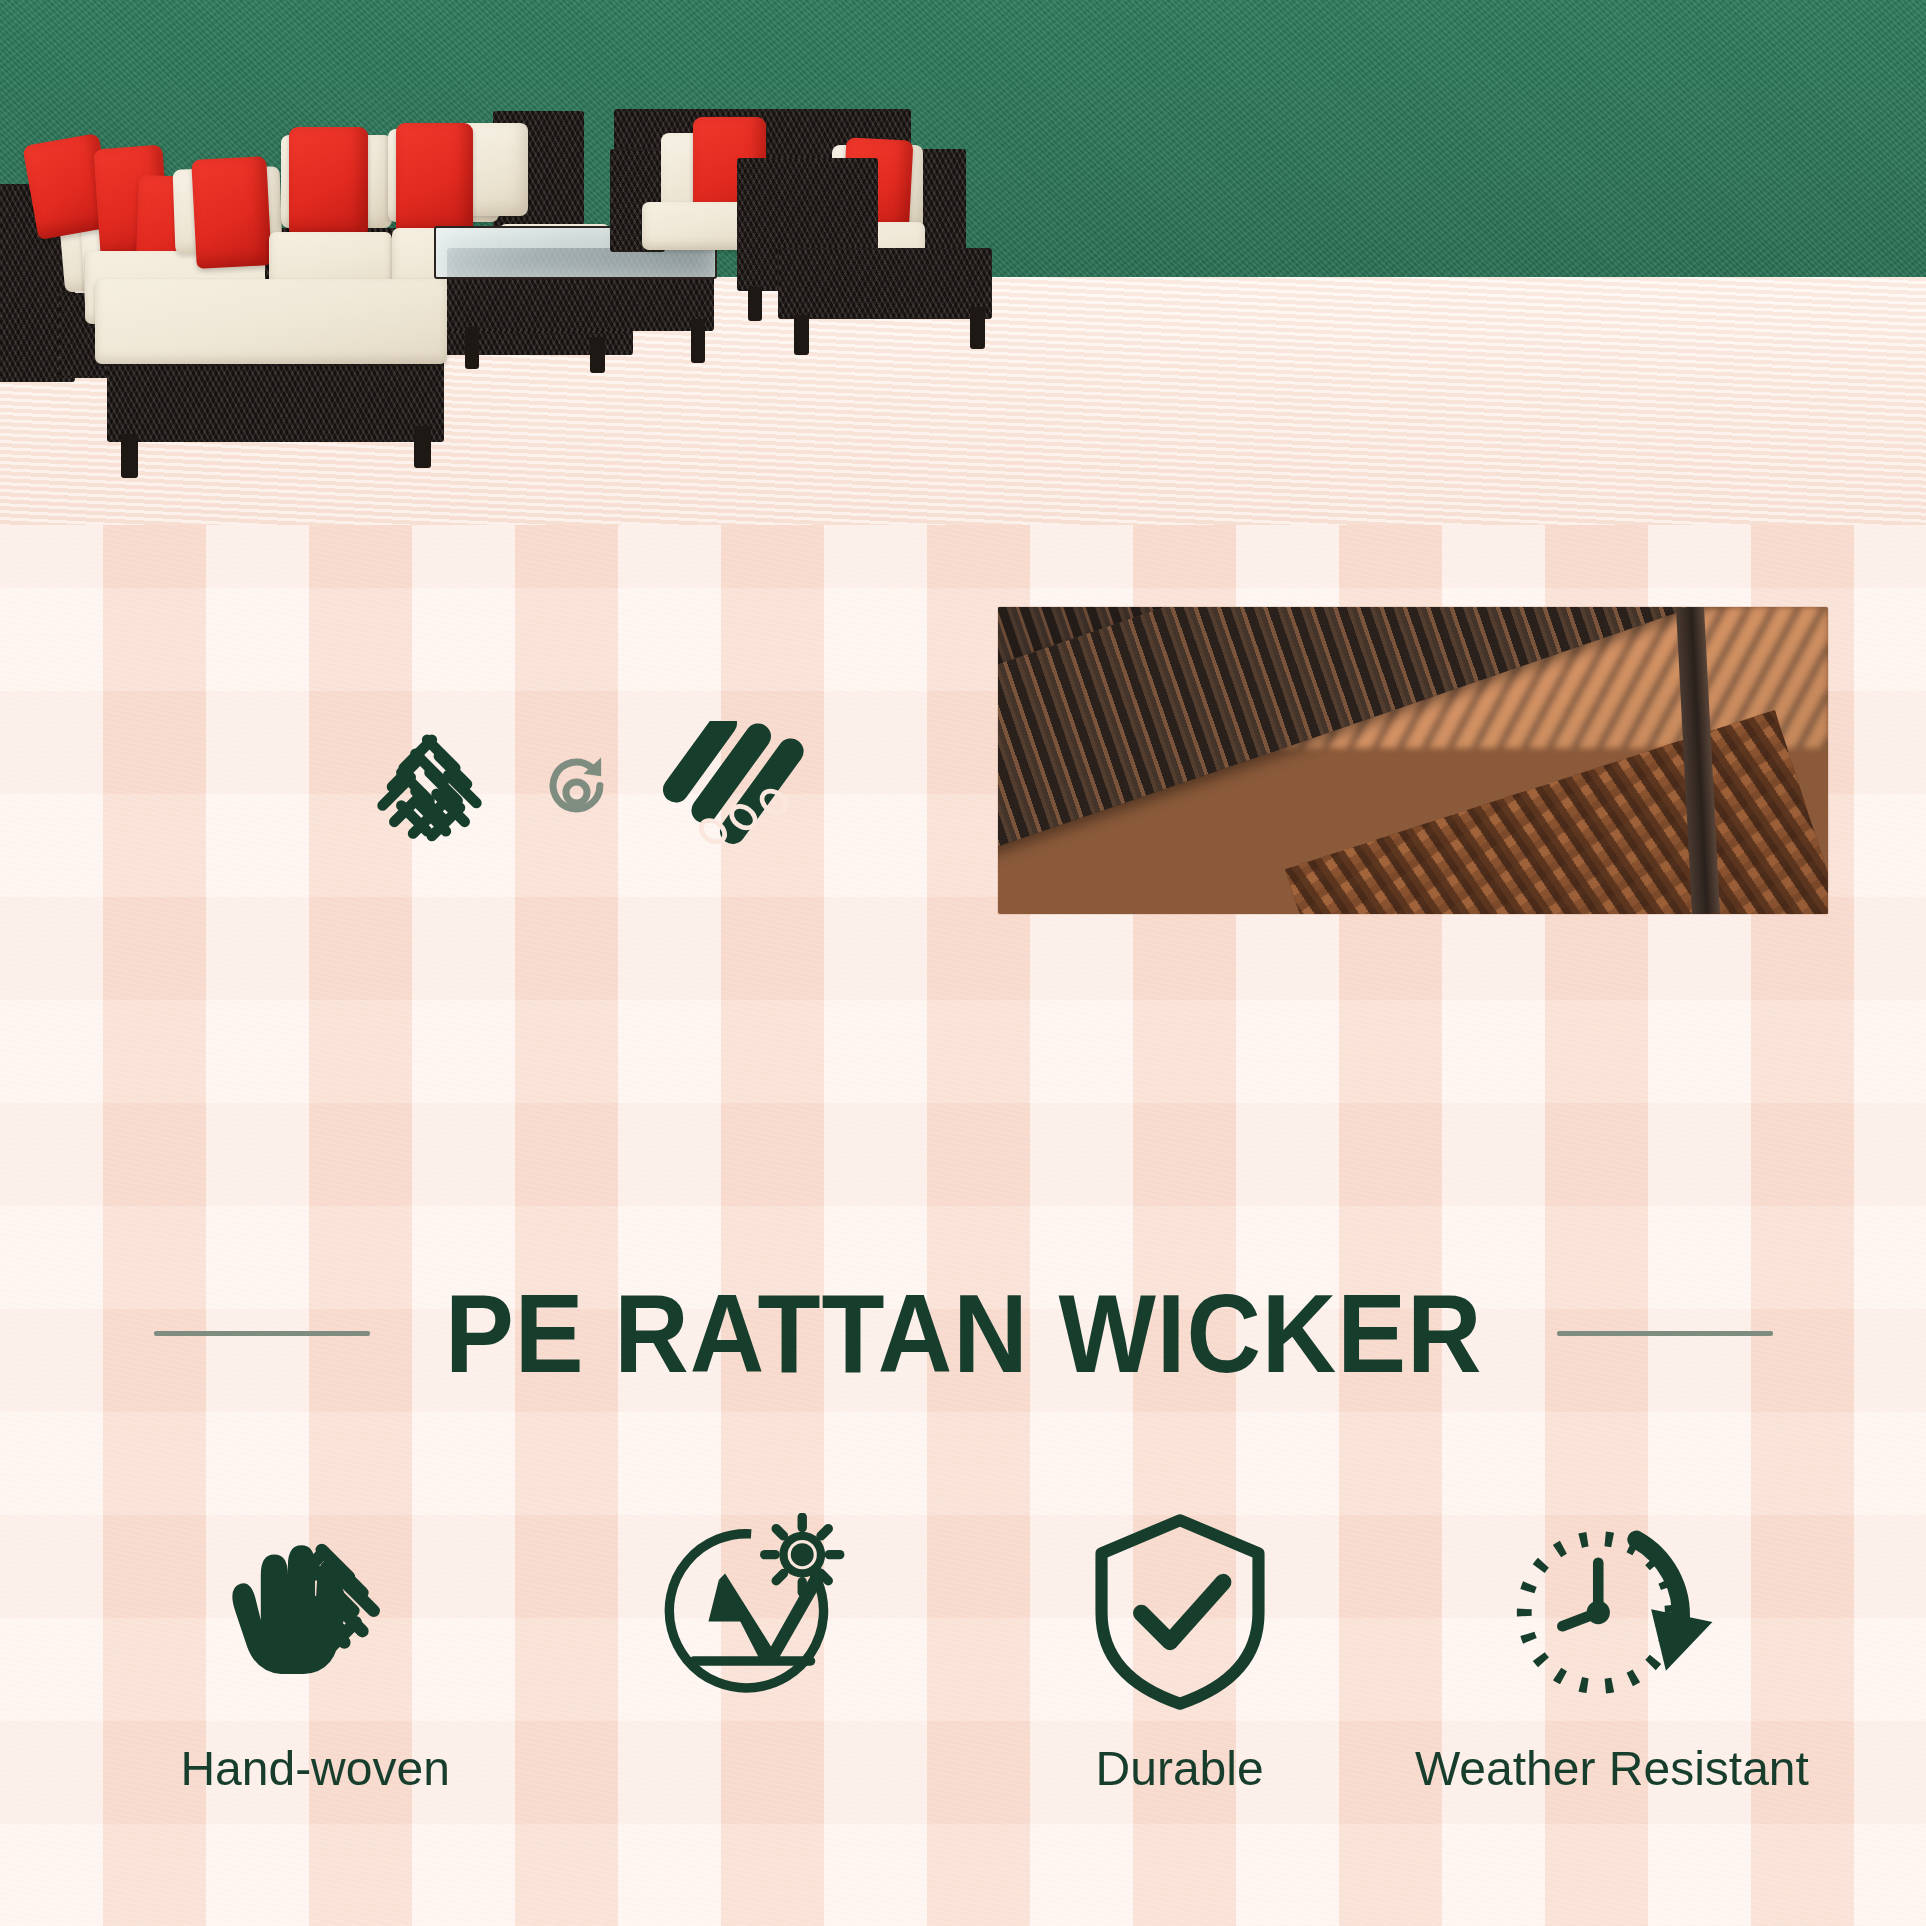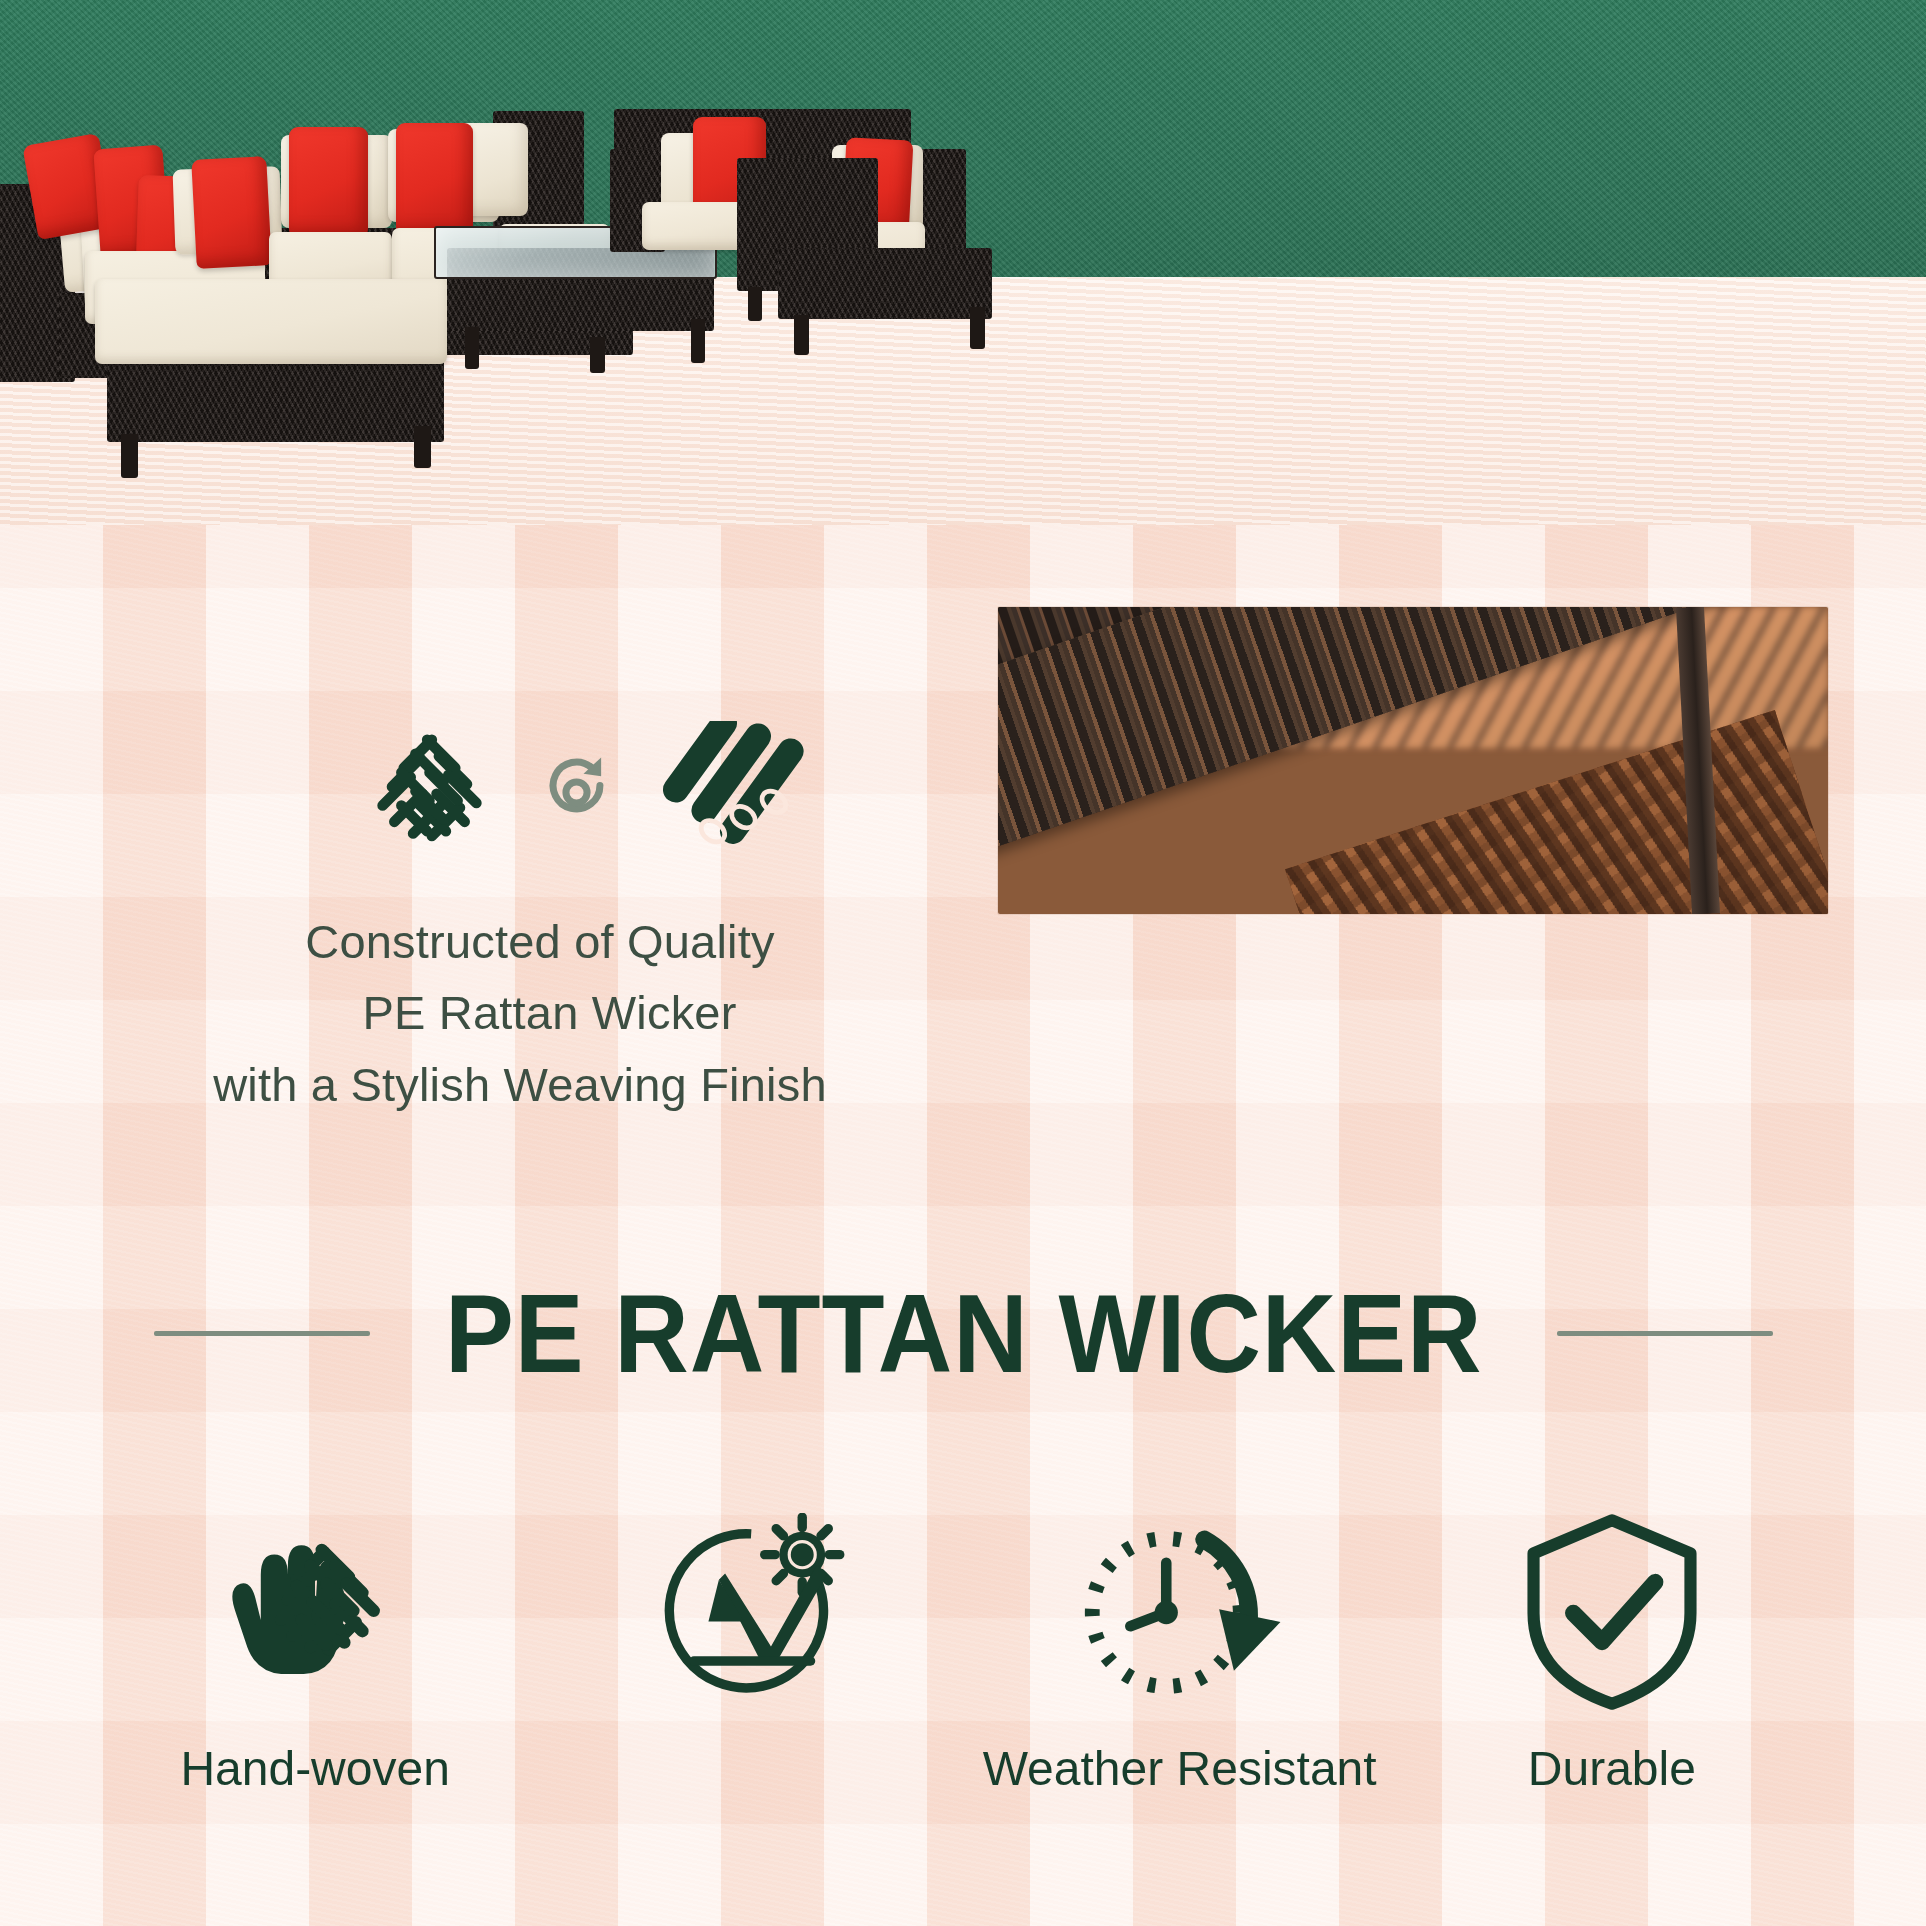--- a/index.html
+++ b/index.html
@@ -316,25 +316,20 @@
           <g fill="none" stroke="#fbe7dd" stroke-width="4">
             <ellipse cx="47" cy="94" rx="11" ry="8" transform="rotate(36 47 94)"></ellipse>
             <ellipse cx="73" cy="82" rx="11" ry="8" transform="rotate(36 73 82)"></ellipse>
             <ellipse cx="99" cy="69" rx="11" ry="8" transform="rotate(36 99 69)"></ellipse>
           </g>
         </g>
       </svg>
     </span>
   </div>
 
-  <div class="mid-text">
-    <div class="mid-line-1">Constructed of Quality</div>
-    <div class="mid-line-2">PE Rattan Wicker</div>
-    <div>with a Stylish Weaving Finish</div>
-  </div>
 
   <div class="headline-row">
     <span class="rule"></span>
     <span class="headline">PE RATTAN WICKER</span>
     <span class="rule"></span>
   </div>
 
   <div class="features">
 
     <div class="feature">
@@ -396,42 +391,42 @@
           <path d="M68 64 L74 58 L118 128 L162 50 L172 58 L124 142 L108 142 Z" fill="#173d2c"></path>
           <path d="M68 64 L58 104 L92 104 Z" fill="#173d2c"></path>
 
           <line x1="44" y1="142" x2="156" y2="142" stroke="#173d2c" stroke-width="9" stroke-linecap="round"></line>
         </svg>
       </span>
     </div>
 
     <div class="feature">
       <span class="ficon">
-        <svg viewBox="0 0 210 190" width="222" height="201" aria-hidden="true">
-
-          <circle cx="92" cy="95" r="70" fill="none" stroke="#173d2c" stroke-width="14" stroke-dasharray="7 17" stroke-linecap="butt"></circle>
-
-          <g stroke="#173d2c" stroke-width="10" stroke-linecap="round">
-            <line x1="92" y1="95" x2="92" y2="48"></line>
-            <line x1="92" y1="95" x2="58" y2="108"></line>
-          </g>
-          <circle cx="92" cy="95" r="11" fill="#173d2c"></circle>
-
-          <path d="M128 26 A82 82 0 0 1 170 104" fill="none" stroke="#173d2c" stroke-width="17" stroke-linecap="round"></path>
-          <path d="M142 92 L200 104 L156 150 Z" fill="#173d2c"></path>
-        </svg>
-      </span>
-      <span class="flabel">Weather Resistant</span>
-    </div>
-
-    <div class="feature">
-      <span class="ficon">
         <svg viewBox="0 0 170 190" width="188" height="210" aria-hidden="true">
           <path d="M85 12 L156 42 L156 96 q0 58 -71 82 q-71 -24 -71 -82 L14 42 Z" fill="none" stroke="#173d2c" stroke-width="11" stroke-linejoin="round"></path>
           <path d="M50 96 L76 122 L124 68" fill="none" stroke="#173d2c" stroke-width="15" stroke-linecap="round" stroke-linejoin="round"></path>
         </svg>
       </span>
       <span class="flabel">Durable</span>
     </div>
 
+    <div class="feature">
+      <span class="ficon">
+        <svg viewBox="0 0 210 190" width="222" height="201" aria-hidden="true">
+
+          <circle cx="92" cy="95" r="70" fill="none" stroke="#173d2c" stroke-width="14" stroke-dasharray="7 17" stroke-linecap="butt"></circle>
+
+          <g stroke="#173d2c" stroke-width="10" stroke-linecap="round">
+            <line x1="92" y1="95" x2="92" y2="48"></line>
+            <line x1="92" y1="95" x2="58" y2="108"></line>
+          </g>
+          <circle cx="92" cy="95" r="11" fill="#173d2c"></circle>
+
+          <path d="M128 26 A82 82 0 0 1 170 104" fill="none" stroke="#173d2c" stroke-width="17" stroke-linecap="round"></path>
+          <path d="M142 92 L200 104 L156 150 Z" fill="#173d2c"></path>
+        </svg>
+      </span>
+      <span class="flabel">Weather Resistant</span>
+    </div>
+
   </div>
 </div>
 
 
 </body></html>

